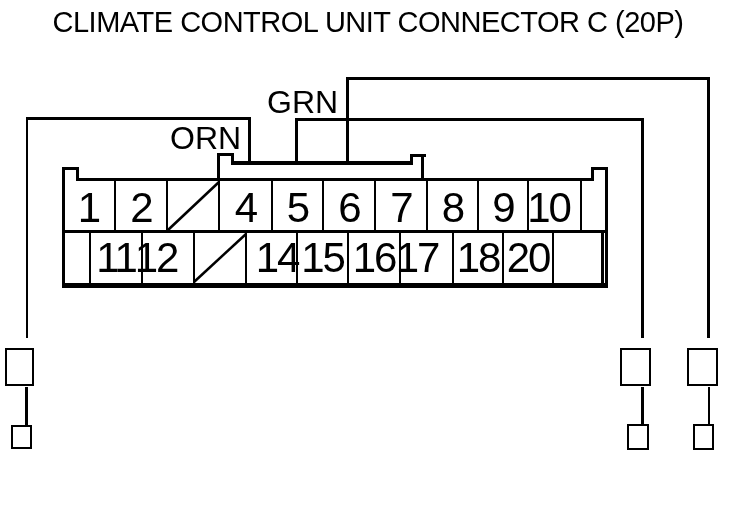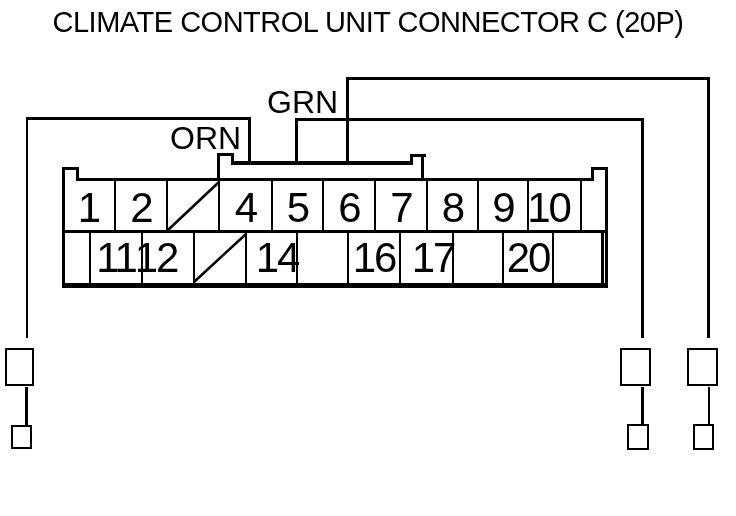--- a/index.html
+++ b/index.html
@@ -98,22 +98,24 @@
   <div class="cell top" style="left:273px;width:49px">5</div>
   <div class="cell top" style="left:324px;width:50px">6</div>
   <div class="cell top" style="left:376px;width:50px">7</div>
   <div class="cell top" style="left:428px;width:49px">8</div>
   <div class="cell top" style="left:479px;width:48px">9</div>
   <div class="cell top" style="left:529px;width:39px">10</div>
 
   <div class="cell bot" style="left:91px;width:50px">11</div>
   <div class="cell bot" style="left:143px;width:26px">12</div>
   <div class="cell bot" style="left:247px;width:60px">14</div>
+  <div class="cell bot" style="left:298px;width:49px">15</div>
   <div class="cell bot" style="left:349px;width:50px">16</div>
-  <div class="cell bot" style="left:401px;width:64px">17</div>
+  <div class="cell bot" style="left:385px;width:64px">17</div>
+  <div class="cell bot" style="left:454px;width:48px">18</div>
   <div class="cell bot" style="left:504px;width:48px">20</div>
 
   <svg class="slash" style="left:167px;top:181px" width="53" height="50" viewBox="0 0 53 50">
     <line x1="1" y1="49" x2="52" y2="1" stroke="#000000" stroke-width="2.5"></line>
   </svg>
   <svg class="slash" style="left:193px;top:233px" width="54" height="50" viewBox="0 0 54 50">
     <line x1="1" y1="49" x2="53" y2="1" stroke="#000000" stroke-width="2.5"></line>
   </svg>
 
 

